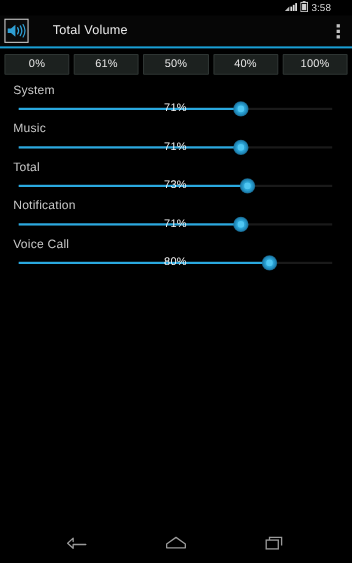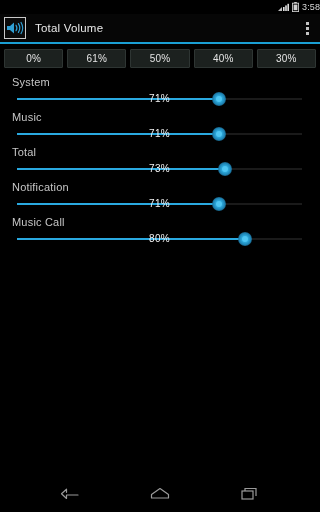--- a/index.html
+++ b/index.html
@@ -9,21 +9,21 @@
     font-family:"Liberation Sans", sans-serif;
     overflow:hidden;
   }
   #screen { position:relative; width:320px; height:512px; background:#000; }
 
   
   .statusbar {
     height:14px; width:100%;
     background:#000;
     display:flex; align-items:center; justify-content:flex-end;
-    padding-right:0;
+    padding-right:19px;
     gap:3px;
   }
   .status-icon { display:block; }
   .status-time {
     color:#d8d8d8; font-size:9px; line-height:9px;
     letter-spacing:0.1px;
   }
 
   
   .actionbar {
@@ -35,21 +35,21 @@
   }
   .app-icon {
     width:22px; height:22px;
     border:1px solid #c9c9c9;
     background:#0a0a0a;
     display:flex; align-items:center; justify-content:center;
     flex:0 0 auto;
   }
   .app-title {
     color:#e9e9e9; font-size:11.5px;
-    margin-left:9px; letter-spacing:0.2px;
+    margin-left:22px; letter-spacing:0.2px;
     white-space:nowrap;
   }
   .overflow {
     position:absolute; right:6px; top:50%;
     transform:translateY(-50%);
     width:14px; height:18px;
     display:flex; flex-direction:column;
     align-items:center; justify-content:center; gap:2px;
     cursor:pointer;
   }
@@ -167,21 +167,21 @@
         <i></i>
     </span>
   </div>
   <div class="bar-underline"></div>
 
   <div class="presets">
       <div class="preset-btn">0%</div>
       <div class="preset-btn">61%</div>
       <div class="preset-btn">50%</div>
       <div class="preset-btn">40%</div>
-      <div class="preset-btn">30%</div>
+      <div class="preset-btn">100%</div>
     </div>
 
   <div class="sliders">
       <div class="slider-row">
         <div class="slider-label">System</div>
         <div class="slider-track-wrap">
           <div class="track-bg"></div>
           <div class="track-fill" style="width: 71%;"></div>
           <div class="thumb" style="left: 71%;"></div>
           <div class="slider-value">71%</div>
@@ -208,21 +208,21 @@
       <div class="slider-row">
         <div class="slider-label">Notification</div>
         <div class="slider-track-wrap">
           <div class="track-bg"></div>
           <div class="track-fill" style="width: 71%;"></div>
           <div class="thumb" style="left: 71%;"></div>
           <div class="slider-value">71%</div>
         </div>
       </div>
       <div class="slider-row">
-        <div class="slider-label">Music Call</div>
+        <div class="slider-label">Voice Call</div>
         <div class="slider-track-wrap">
           <div class="track-bg"></div>
           <div class="track-fill" style="width: 80%;"></div>
           <div class="thumb" style="left: 80%;"></div>
           <div class="slider-value">80%</div>
         </div>
       </div>
     </div>
 
   <div class="navbar">

